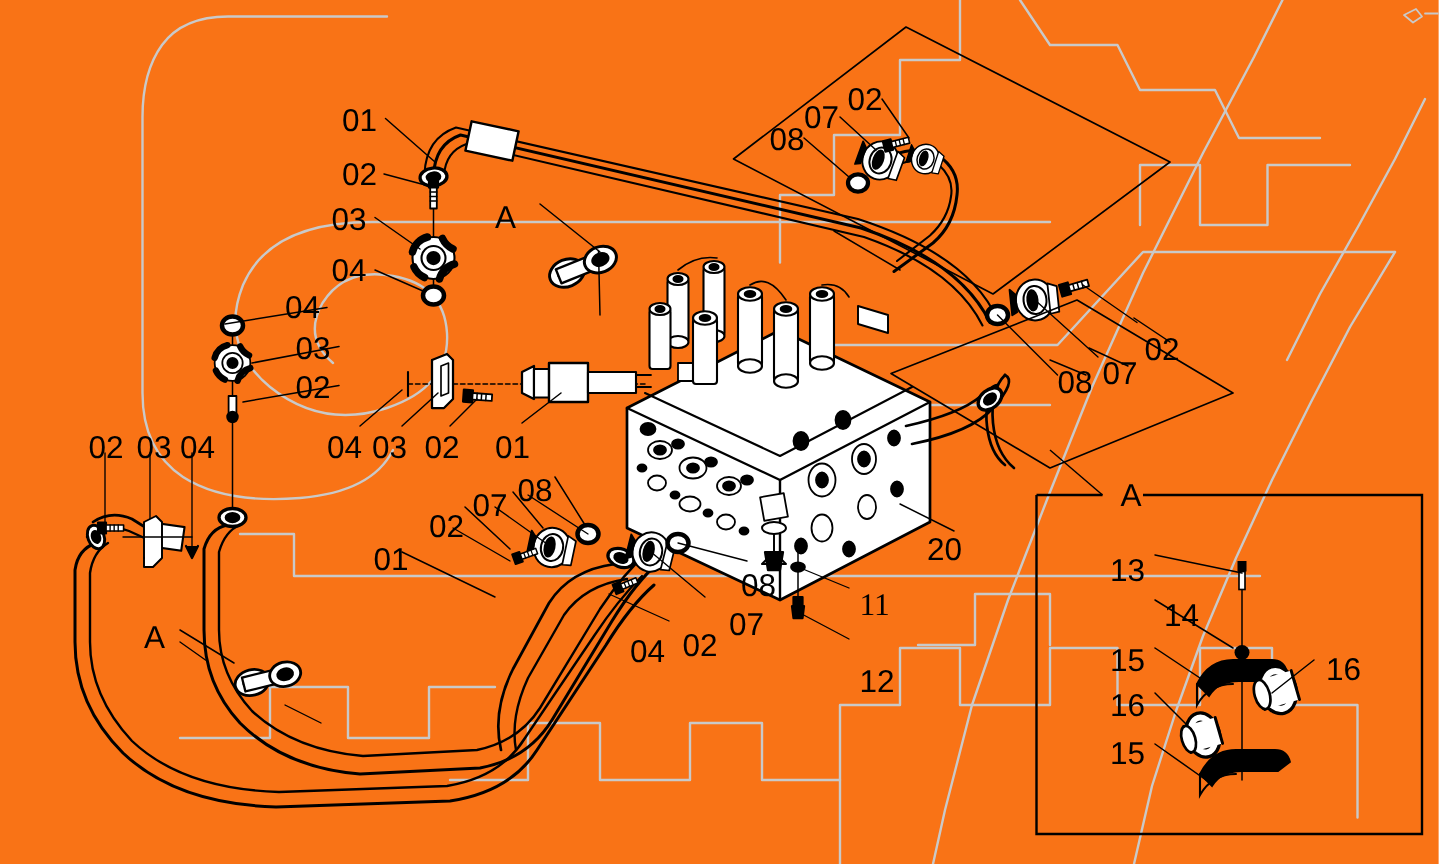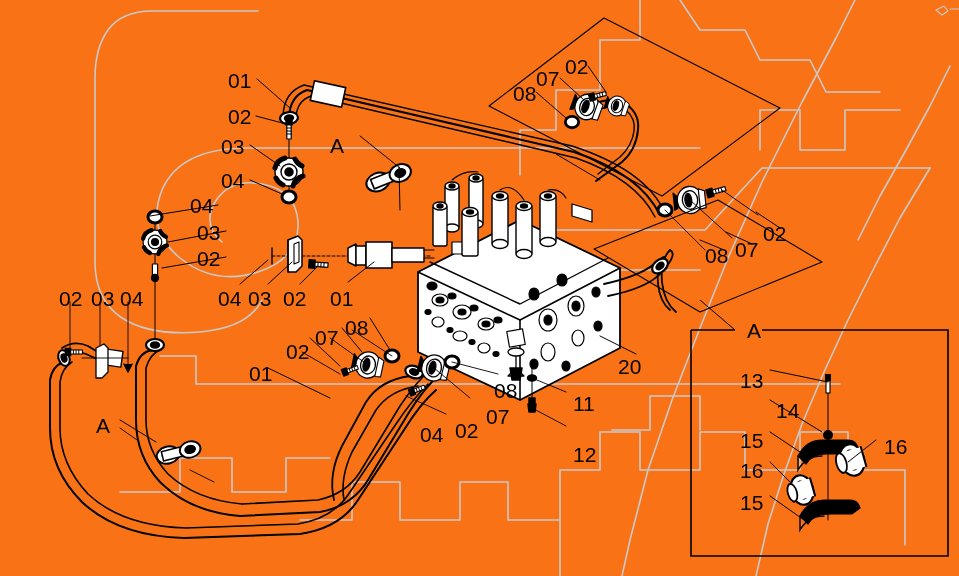--- a/index.html
+++ b/index.html
@@ -424,21 +424,21 @@
       <div class="lbl a" style="left: 96px; top: 415px;">A</div>
       <div class="lbl" style="left: 249px; top: 363px;">01</div>
       <div class="lbl" style="left: 286px; top: 341px;">02</div>
       <div class="lbl" style="left: 315px; top: 327px;">07</div>
       <div class="lbl" style="left: 345px; top: 317px;">08</div>
       <div class="lbl" style="left: 420px; top: 424px;">04</div>
       <div class="lbl" style="left: 455px; top: 420px;">02</div>
       <div class="lbl" style="left: 486px; top: 406px;">07</div>
       <div class="lbl" style="left: 494px; top: 380px;">08</div>
       <div class="lbl" style="left: 618px; top: 356px;">20</div>
-      <div class="lbl" style="left: 573px; top: 393px;">11</div>
+      <div class="lbl" style="left: 573px; top: 393px; font-family: Liberation Serif, serif;">11</div>
       <div class="lbl" style="left: 573px; top: 444px;">12</div>
       <div class="lbl" style="left: 513px; top: 83px;">08</div>
       <div class="lbl" style="left: 536px; top: 68px;">07</div>
       <div class="lbl" style="left: 565px; top: 56px;">02</div>
       <div class="lbl" style="left: 705px; top: 245px;">08</div>
       <div class="lbl" style="left: 735px; top: 239px;">07</div>
       <div class="lbl" style="left: 763px; top: 223px;">02</div>
       <div class="lbl a" style="left: 747px; top: 320px;">A</div>
       <div class="lbl" style="left: 740px; top: 370px;">13</div>
       <div class="lbl" style="left: 740px; top: 400px; margin-left: 36px;">14</div>

